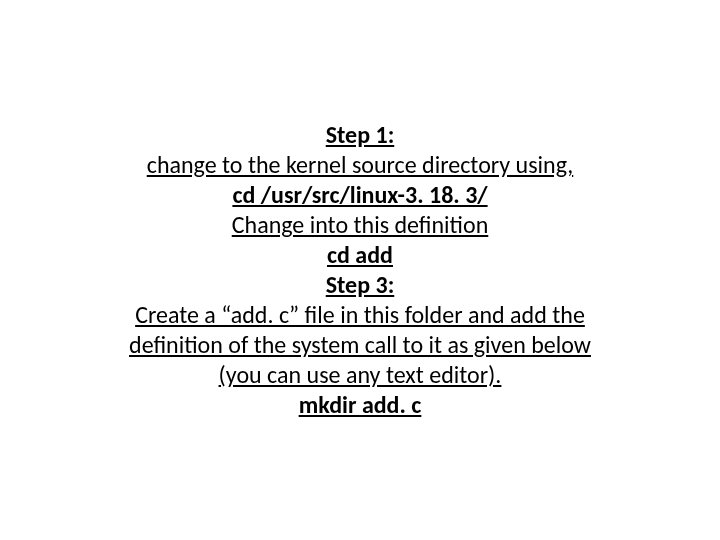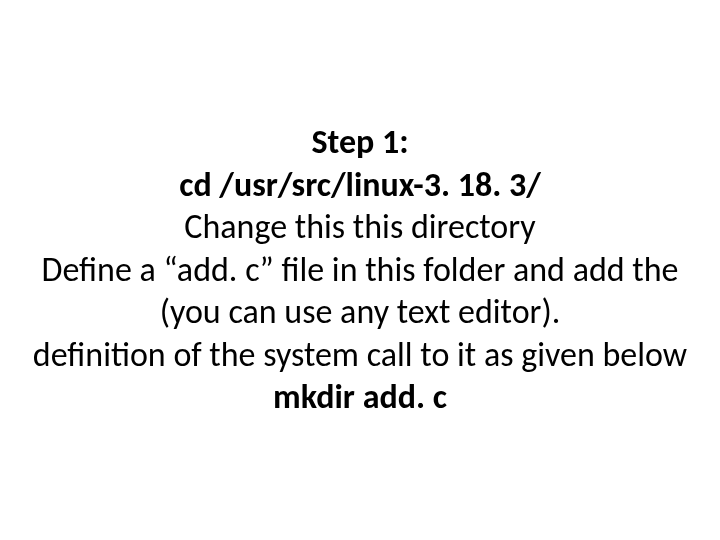--- a/index.html
+++ b/index.html
@@ -16,32 +16,36 @@
       align-items: center;
       justify-content: center;
       overflow: hidden;
     }
     .slide {
       width: 100%;
       padding: 20px 30px;
       text-align: center;
     }
     .line {
-      font-size: 34px;
+      font-size: 24px;
       line-height: 1.25;
       color: #000000;
+      text-decoration: underline;
     }
     .bold {
       font-weight: 700;
     }
   </style>
 </head>
 <body>
 
 <div class="slide">
   <div class="line bold">Step 1:</div>
+  <div class="line">change to the kernel source directory using,</div>
   <div class="line bold">cd /usr/src/linux-3. 18. 3/</div>
-  <div class="line">Change this this directory</div>
-  <div class="line">Define a “add. c” file in this folder and add the</div>
+  <div class="line">Change into this definition</div>
+  <div class="line bold">cd add</div>
+  <div class="line bold">Step 3:</div>
+  <div class="line">Create a “add. c” file in this folder and add the</div>
+  <div class="line">definition of the system call to it as given below</div>
   <div class="line">(you can use any text editor).</div>
-  <div class="line">definition of the system call to it as given below</div>
   <div class="line bold">mkdir add. c</div>
 </div>
 
 </body></html>

